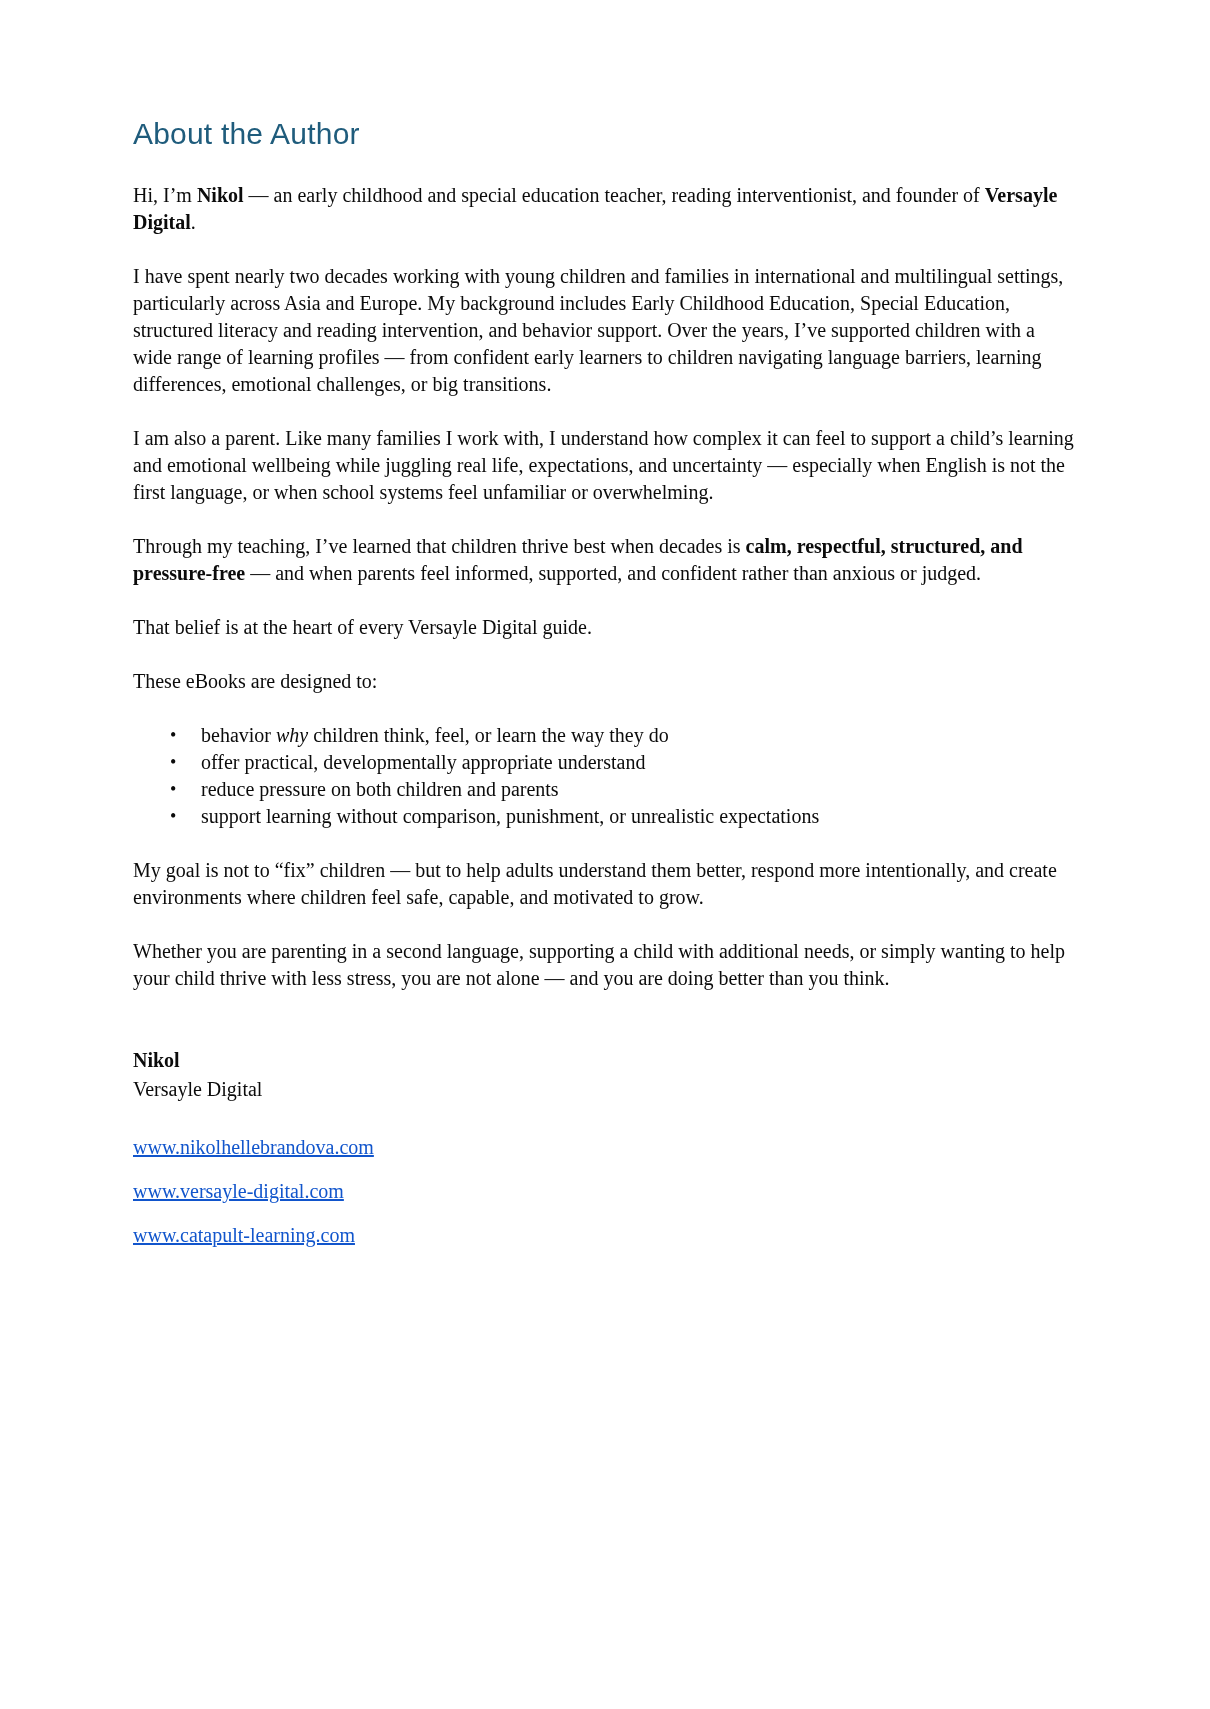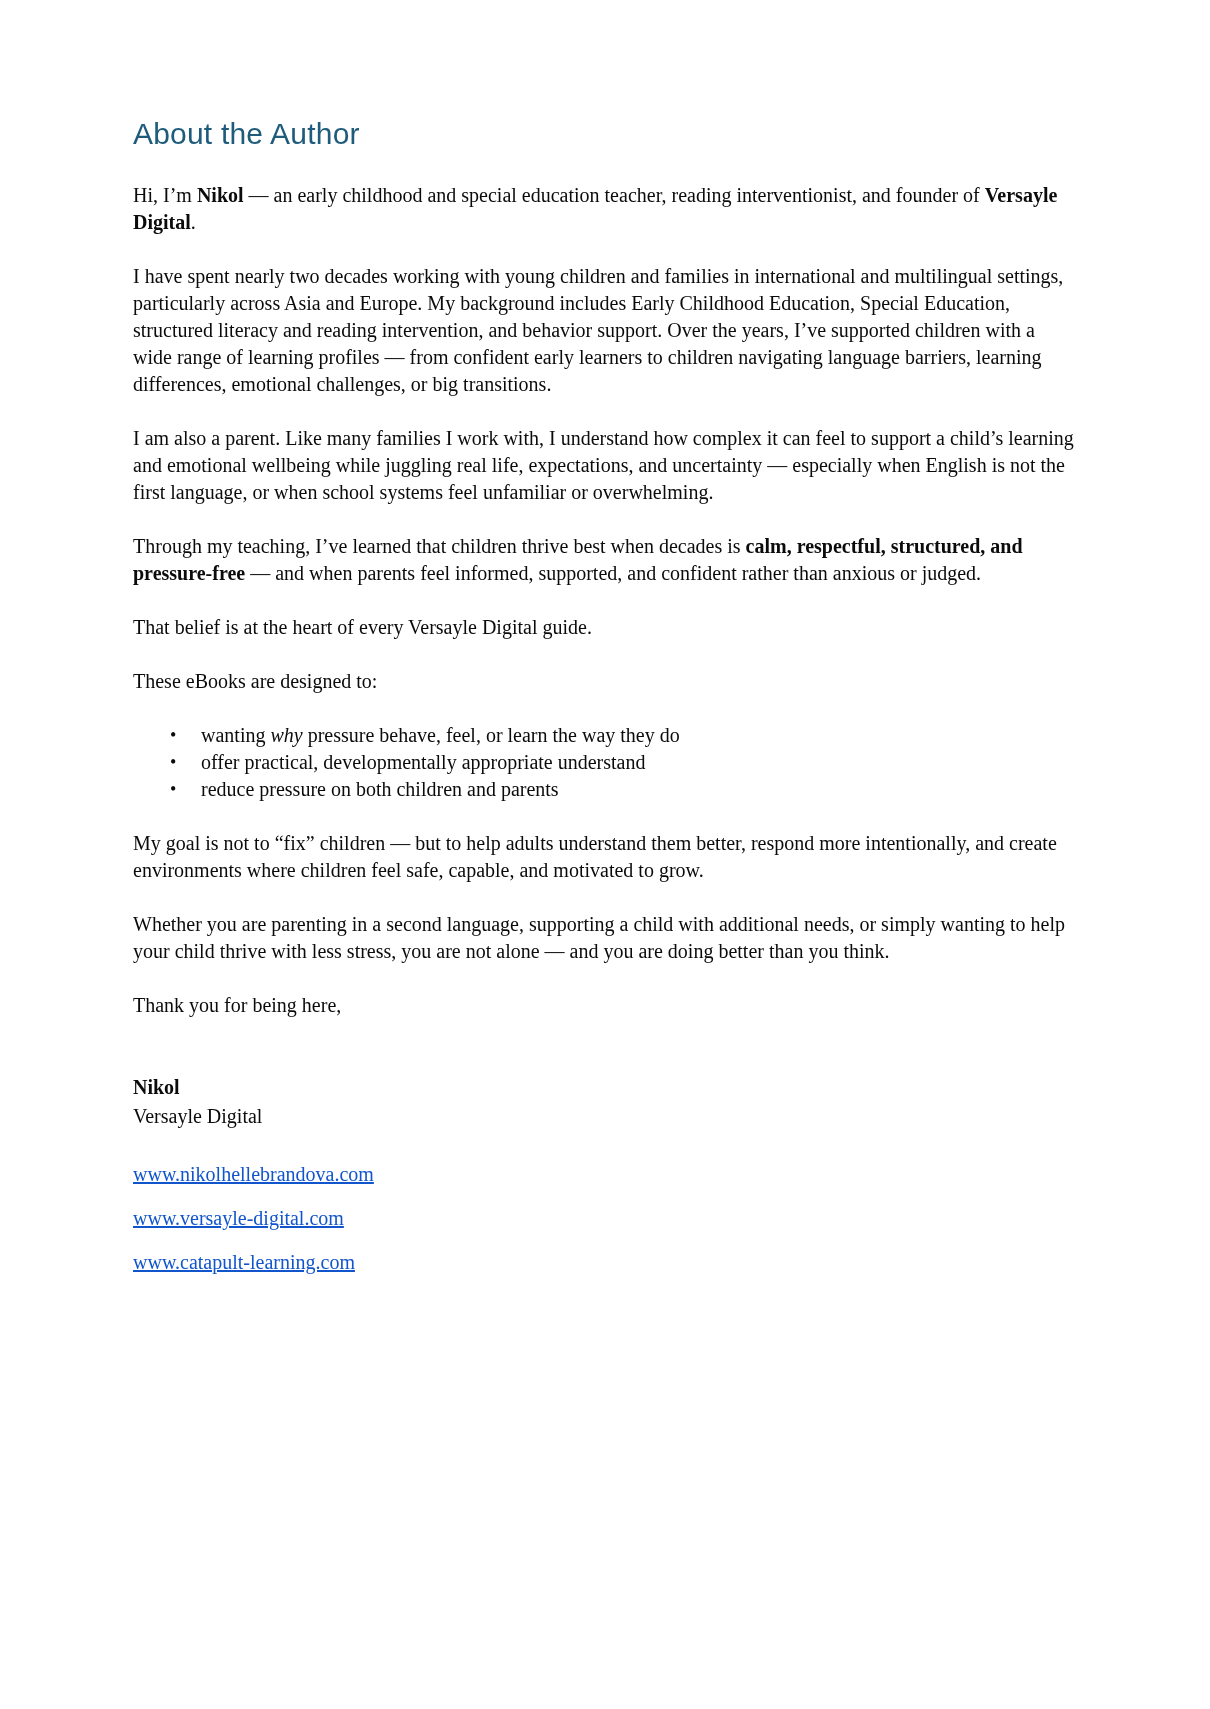--- a/index.html
+++ b/index.html
@@ -73,25 +73,25 @@
 <div class="page">
   <h1 class="doc-title">About the Author</h1>
   <div class="doc-body">
       <p><span>Hi, I’m </span><strong>Nikol</strong><span> — an early childhood and special education teacher, reading interventionist, and founder of </span><strong>Versayle Digital</strong><span>.</span></p>
       <p><span>I have spent nearly two decades working with young children and families in international and multilingual settings, particularly across Asia and Europe. My background includes Early Childhood Education, Special Education, structured literacy and reading intervention, and behavior support. Over the years, I’ve supported children with a wide range of learning profiles — from confident early learners to children navigating language barriers, learning differences, emotional challenges, or big transitions.</span></p>
       <p><span>I am also a parent. Like many families I work with, I understand how complex it can feel to support a child’s learning and emotional wellbeing while juggling real life, expectations, and uncertainty — especially when English is not the first language, or when school systems feel unfamiliar or overwhelming.</span></p>
       <p><span>Through my teaching, I’ve learned that children thrive best when decades is </span><strong>calm, respectful, structured, and pressure-free</strong><span> — and when parents feel informed, supported, and confident rather than anxious or judged.</span></p>
       <p><span>That belief is at the heart of every Versayle Digital guide.</span></p>
       <p><span>These eBooks are designed to:</span></p>
       <ul>
-        <li><span>wanting </span><em>why</em><span> pressure behave, feel, or learn the way they do</span></li>
+        <li><span>behavior </span><em>why</em><span> children think, feel, or learn the way they do</span></li>
         <li><span>offer practical, developmentally appropriate understand</span></li>
         <li><span>reduce pressure on both children and parents</span></li>
+        <li><span>support learning without comparison, punishment, or unrealistic expectations</span></li>
       </ul>
       <p><span>My goal is not to “fix” children — but to help adults understand them better, respond more intentionally, and create environments where children feel safe, capable, and motivated to grow.</span></p>
       <p><span>Whether you are parenting in a second language, supporting a child with additional needs, or simply wanting to help your child thrive with less stress, you are not alone — and you are doing better than you think.</span></p>
-      <p><span>Thank you for being here,</span></p>
       <p class="signature"><strong>Nikol</strong><br><span>Versayle Digital</span></p>
       <p class="link-line"><a href="#">www.nikolhellebrandova.com</a></p>
       <p class="link-line"><a href="#">www.versayle-digital.com</a></p>
       <p class="link-line"><a href="#">www.catapult-learning.com</a></p>
     </div>
 </div>
 
 </body></html>

